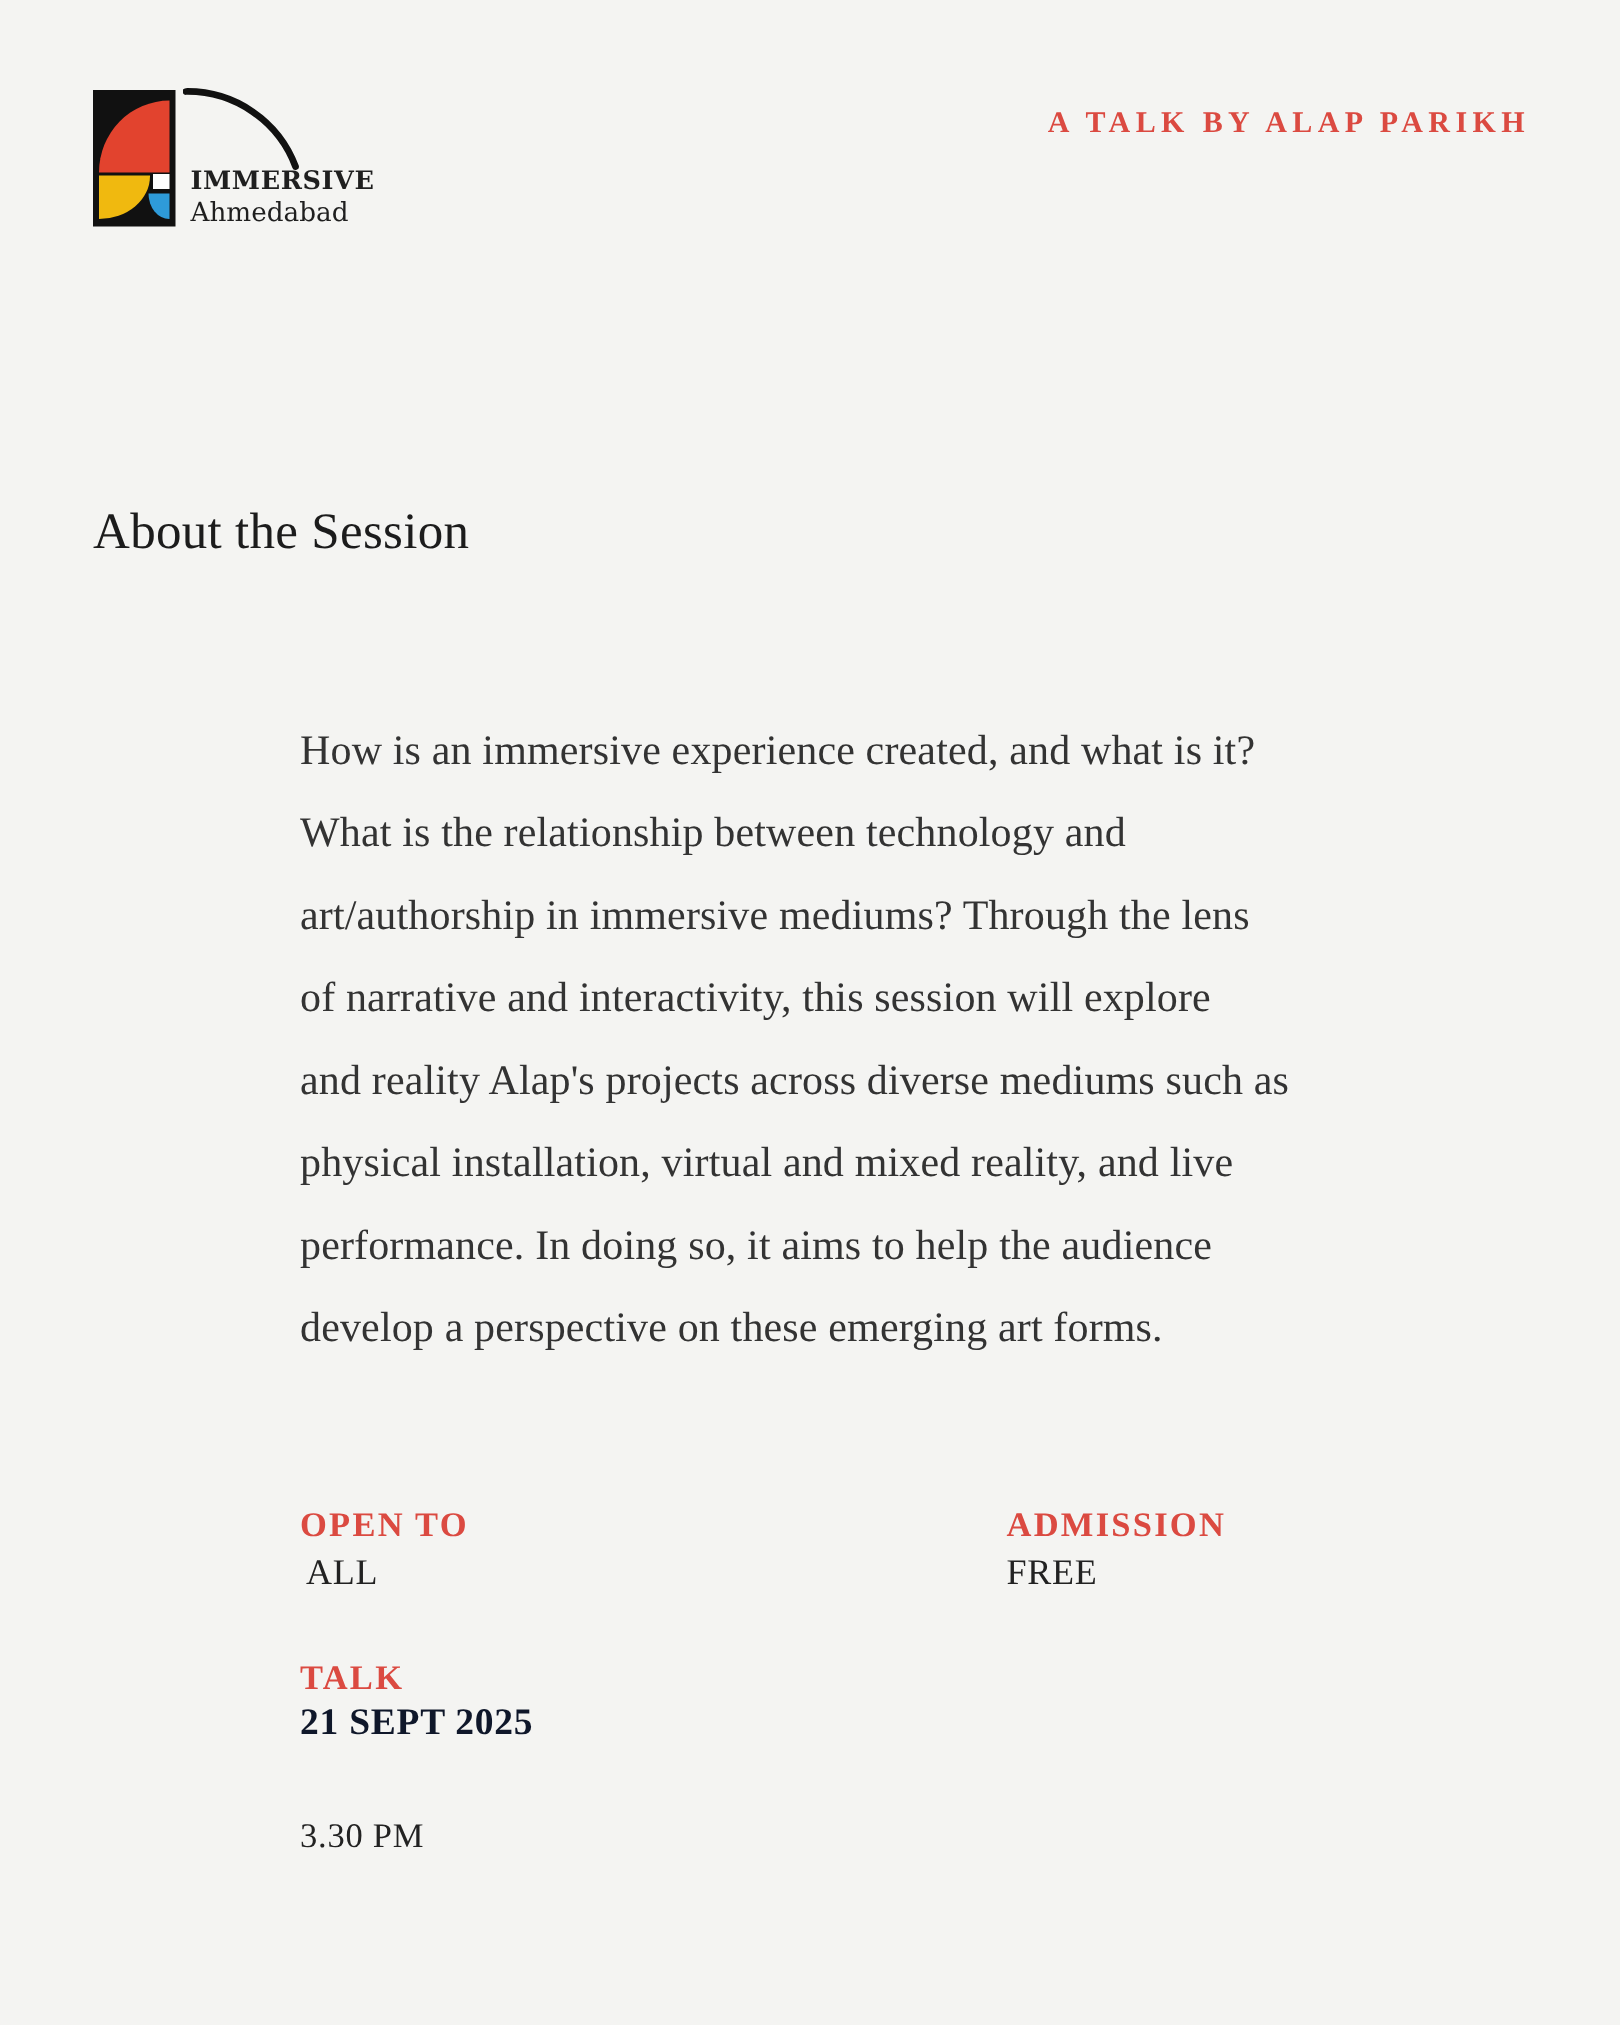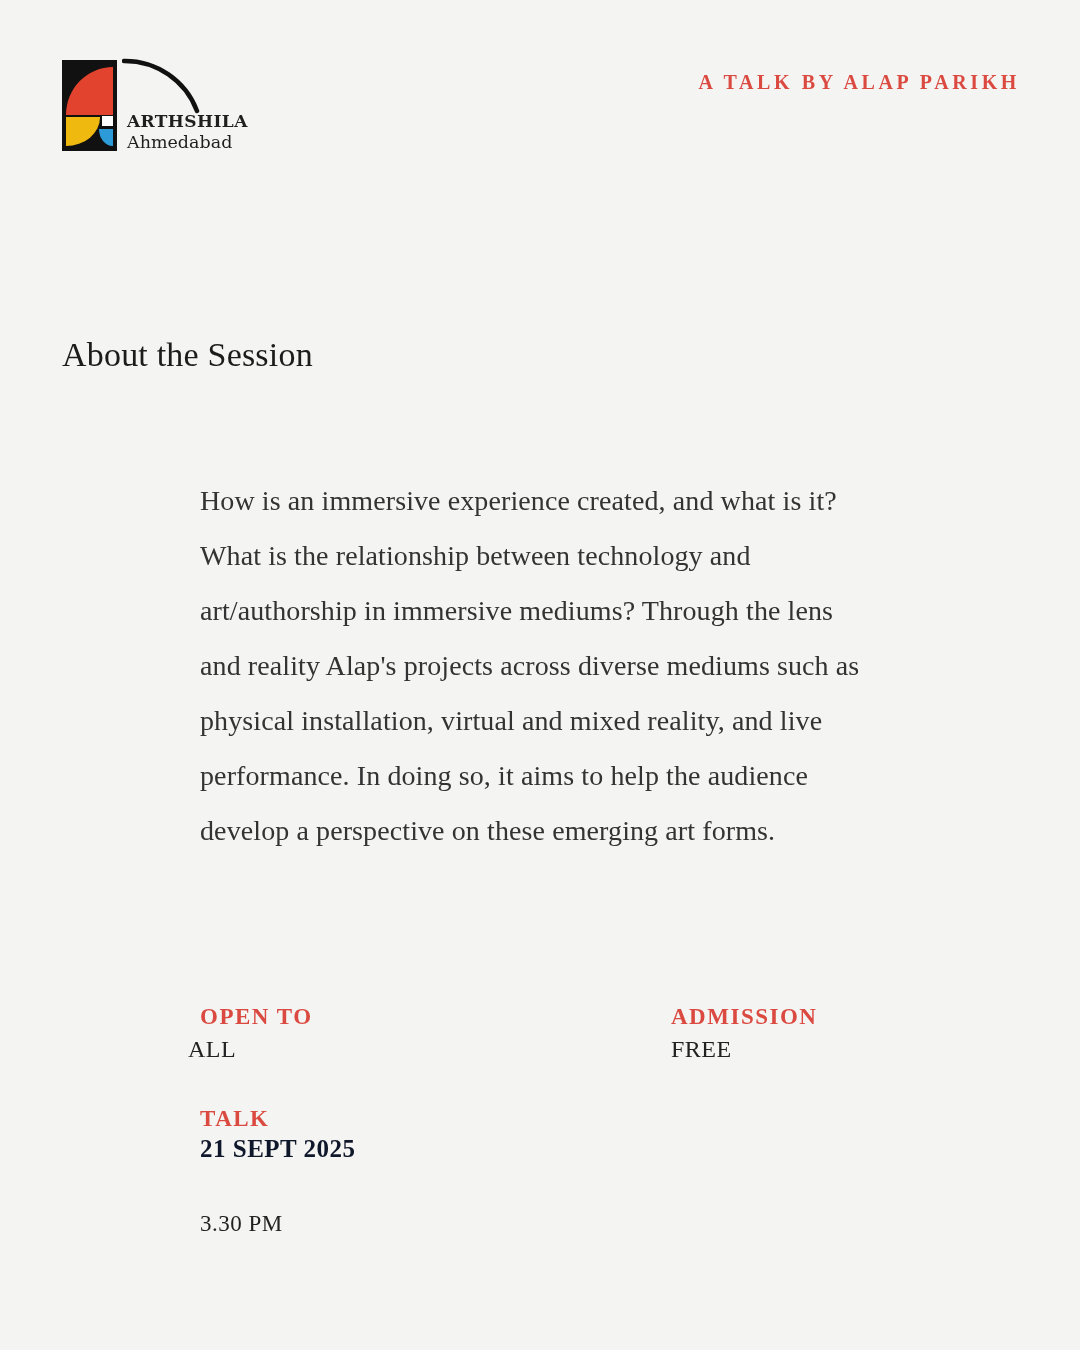--- a/index.html
+++ b/index.html
@@ -108,21 +108,21 @@
     line-height: 30px;
   }
   .detail-value {
     position: absolute;
     color: #222222;
     font-size: 24px;
     line-height: 30px;
     letter-spacing: 0.5px;
   }
   .pos-open-label  { left: 200px; top: 1002px; }
-  .pos-open-value  { left: 188px; top: 1034px; }
+  .pos-open-value  { left: 204px; top: 1034px; }
   .pos-adm-label   { left: 671px; top: 1002px; }
   .pos-adm-value   { left: 671px; top: 1034px; }
   .pos-date-label  { left: 200px; top: 1104px; }
   .pos-date-value  { left: 200px; top: 1134px; font-weight: bold; font-size: 25px; color: #0f172a; }
   .pos-date-time   { left: 200px; top: 1164px; font-size: 23px; margin-top: 45px; }
 </style>
 </head>
 <body>
 
 <div class="poster">
@@ -130,34 +130,35 @@
   <div class="logo-mark">
     <div class="shape shape-red"></div>
     <div class="shape shape-yellow"></div>
     <div class="shape shape-white"></div>
     <div class="shape shape-blue"></div>
   </div>
   <svg class="logo-arc" viewBox="0 0 80 58">
     <path d="M 2 4 A 77 77 0 0 1 75 54" stroke="#111111" stroke-width="4.5" fill="none" stroke-linecap="round"></path>
   </svg>
   <div class="logo-text">
-    <div class="logo-org">ARTHSHILA</div>
+    <div class="logo-org">IMMERSIVE</div>
     <div class="logo-city">Ahmedabad</div>
   </div>
 
   <div class="title-block">
     <div class="event-subtitle">A TALK BY ALAP PARIKH</div>
   </div>
 
   <h2 class="section-heading">About the Session</h2>
 
   <div class="description">
     <div>How is an immersive experience created, and what is it?</div>
     <div>What is the relationship between technology and</div>
     <div>art/authorship in immersive mediums? Through the lens</div>
+    <div>of narrative and interactivity, this session will explore</div>
     <div>and reality Alap's projects across diverse mediums such as</div>
     <div>physical installation, virtual and mixed reality, and live</div>
     <div>performance. In doing so, it aims to help the audience</div>
     <div>develop a perspective on these emerging art forms.</div>
   </div>
 
   <div class="detail-label pos-open-label">OPEN TO</div>
   <div class="detail-value pos-open-value">ALL</div>
 
   <div class="detail-label pos-adm-label">ADMISSION</div>

